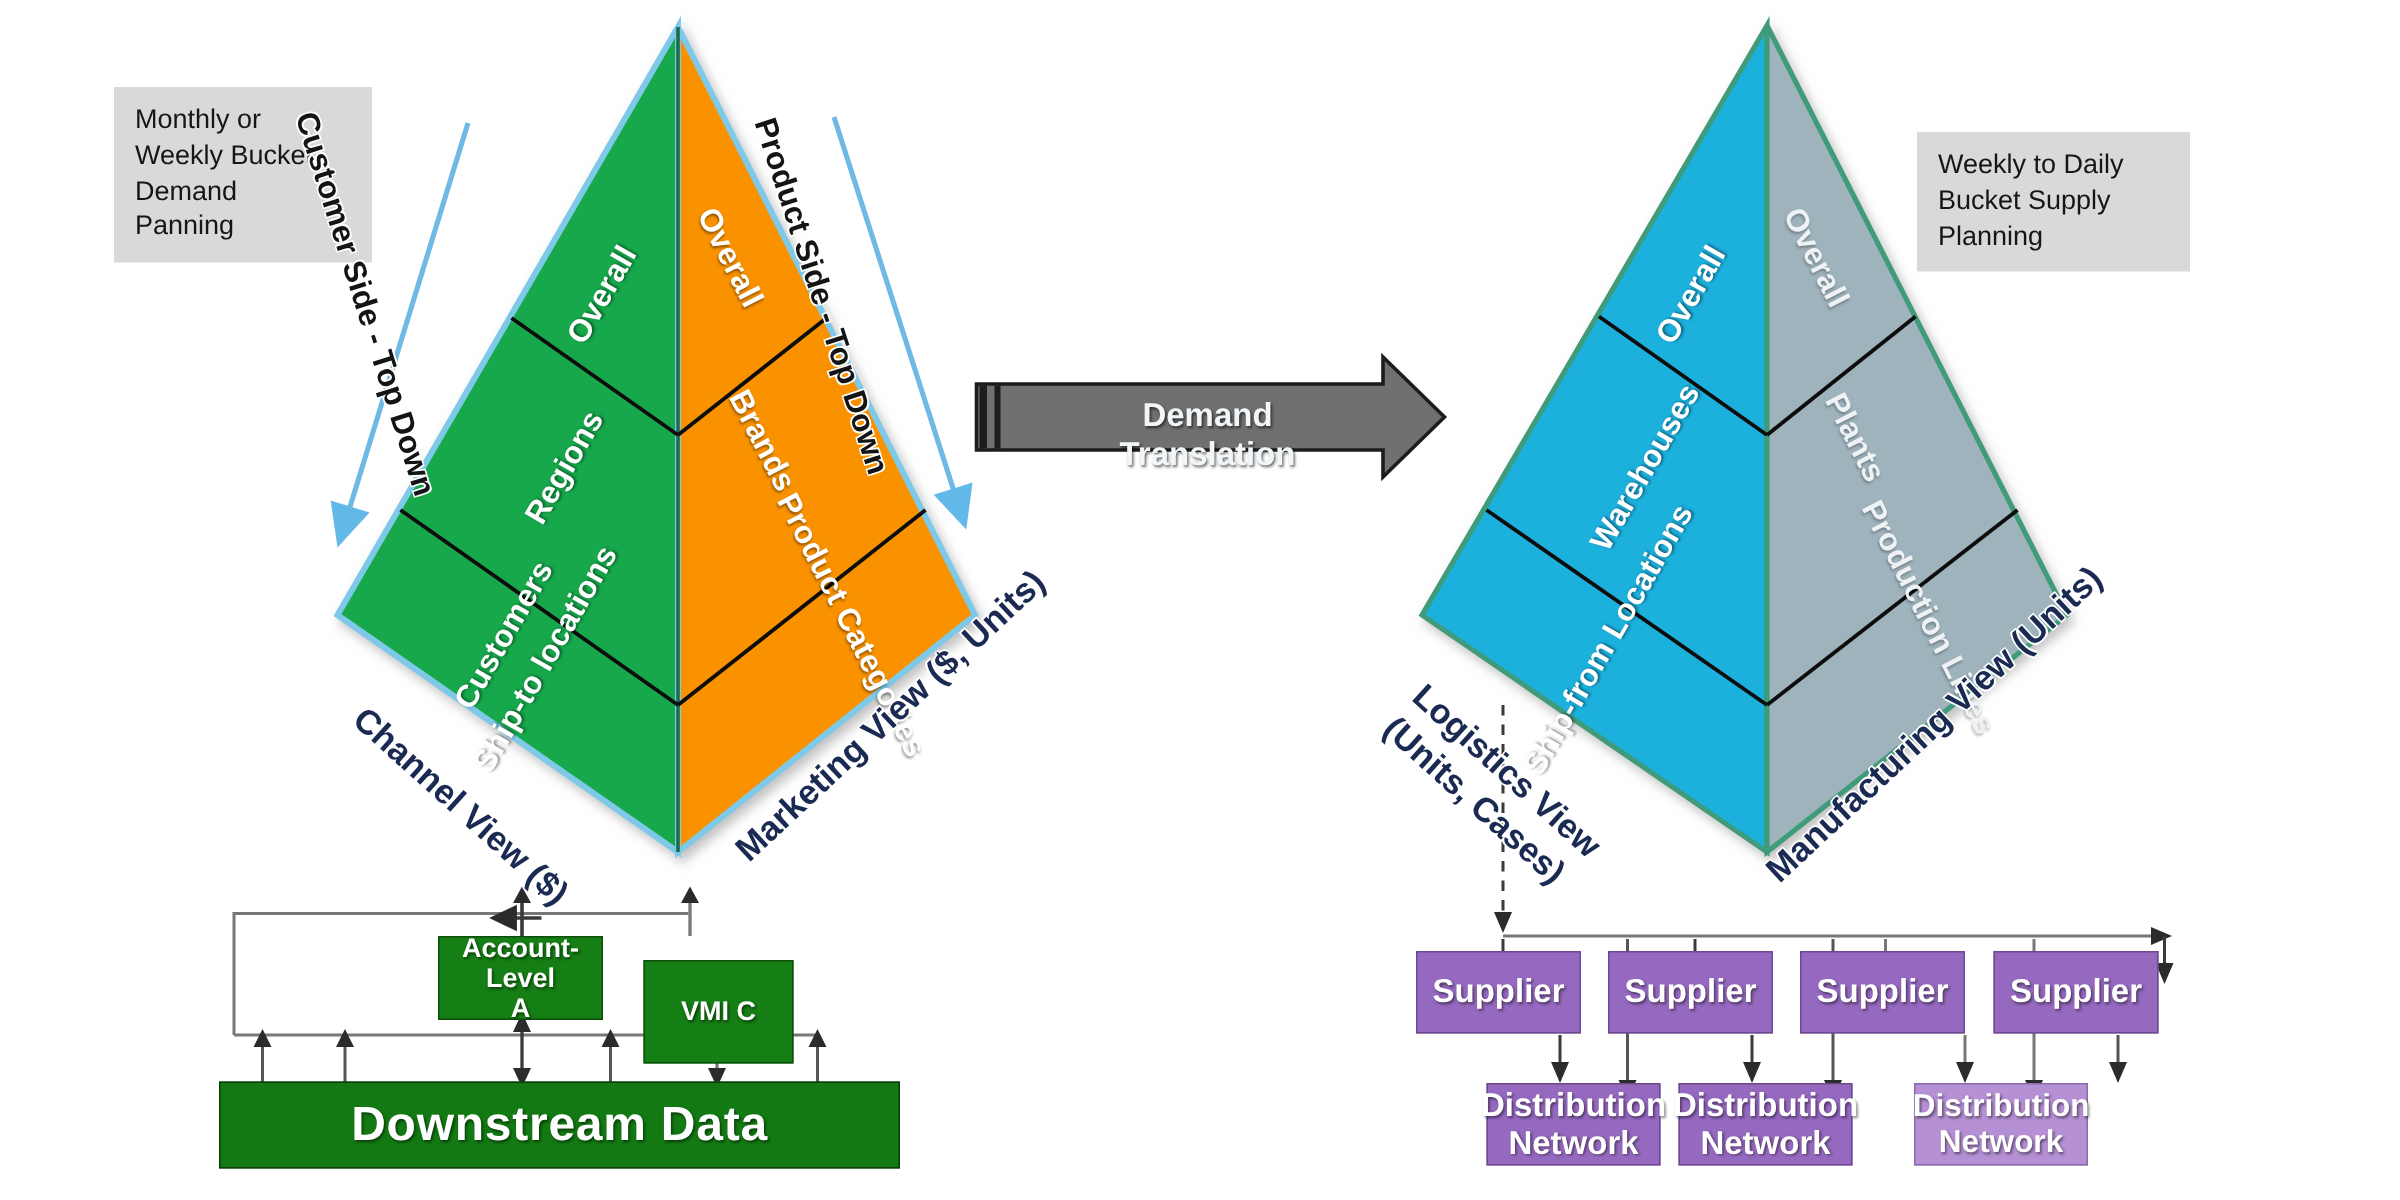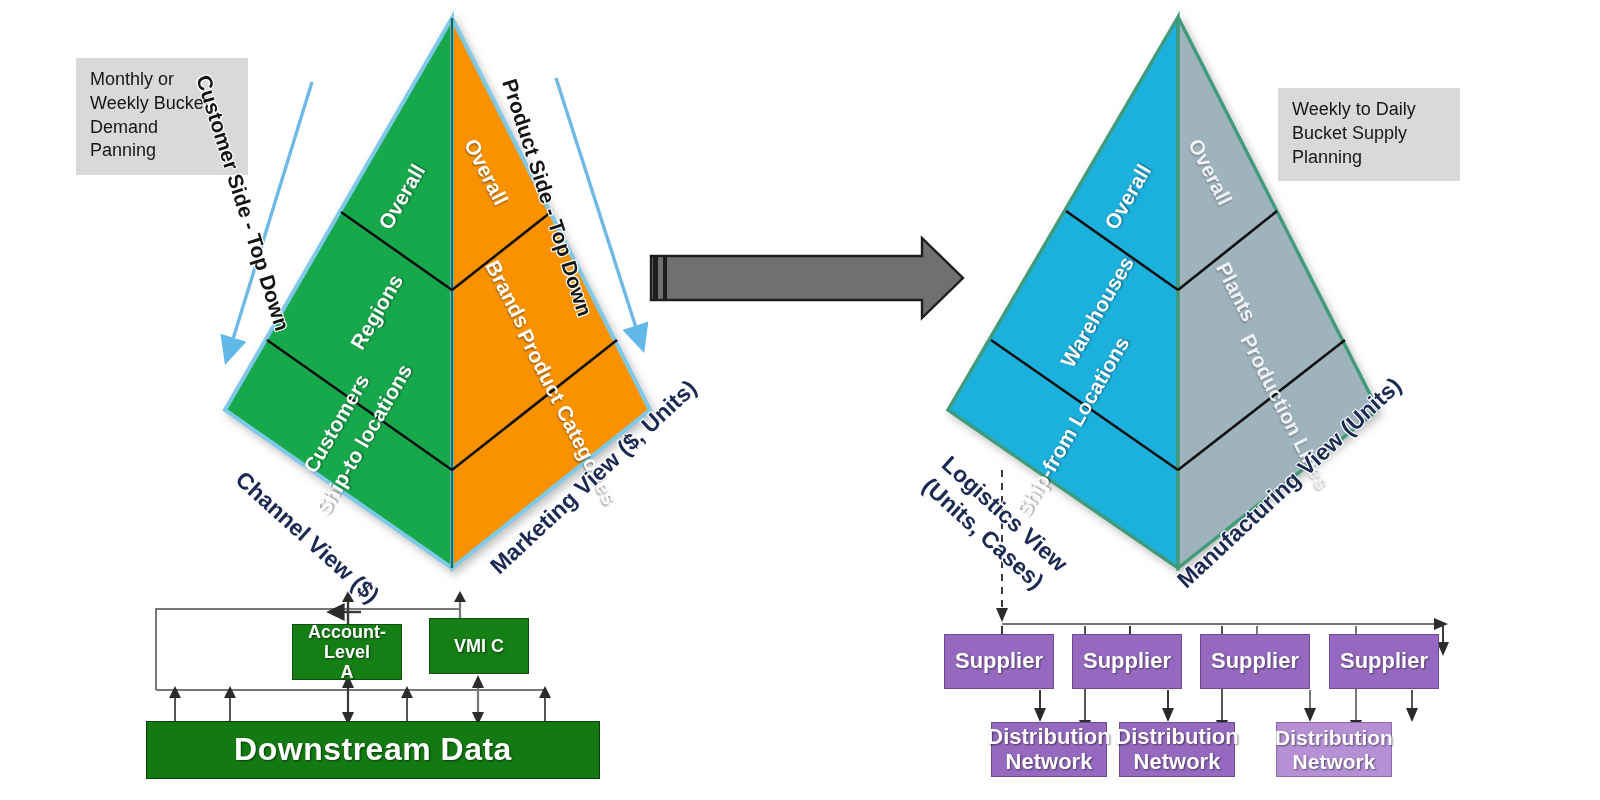--- a/index.html
+++ b/index.html
@@ -208,20 +208,21 @@
   <div class="note" id="note-left">Monthly or
 Weekly Bucket
 Demand
 Panning</div>
 
   <div class="note" id="note-right">Weekly to Daily
 Bucket Supply
 Planning</div>
 
 
+  <div id="dt-label">Demand Translation</div>
 
   <div class="sidecap" style="left:214px;top:72px;transform:rotate(72.5deg);">Customer Side - Top Down</div>
 
   <div class="sidecap" style="left:520px;top:76px;transform:rotate(72deg);">Product Side - Top Down</div>
 
   <div class="tier" style="left:352px;top:185px;width:100px;font-size:21px;transform:rotate(-60deg);">Overall</div>
   <div class="tier" style="left:322px;top:300px;width:110px;font-size:21px;transform:rotate(-60deg);">Regions</div>
   <div class="tier" style="left:255px;top:400px;width:190px;font-size:21px;line-height:1.5;transform:rotate(-60deg);">Customers
 Ship-to locations</div>
 
@@ -242,21 +243,21 @@
   <div class="tier dim" style="left:1185px;top:400px;width:200px;font-size:21px;transform:rotate(63deg);">Production  Lines</div>
 
   <div class="viewlab" style="left:955px;top:450px;font-size:23px;line-height:1.25;transform:rotate(42deg);">Logistics View
 (Units, Cases)</div>
 
   <div class="viewlab" style="left:1172px;top:574px;font-size:23px;transform:rotate(-43deg);">Manufacturing View  (Units)</div>
 
   <div class="box green" style="left:292px;top:624px;width:110px;height:56px;">Account-Level
 A</div>
 
-  <div class="box green" style="left:429px;top:618px;width:100px;height:56px;">VMI C</div>
+  <div class="box green" style="left:429px;top:640px;width:100px;height:69px;">VMI C</div>
 
   <div class="box bigbar" style="left:146px;top:721px;width:454px;height:58px;">Downstream Data</div>
 
   <div class="box purple" style="left:944px;top:634px;width:110px;height:55px;">Supplier</div>
   <div class="box purple" style="left:1072px;top:634px;width:110px;height:55px;">Supplier</div>
   <div class="box purple" style="left:1200px;top:634px;width:110px;height:55px;">Supplier</div>
   <div class="box purple" style="left:1329px;top:634px;width:110px;height:55px;">Supplier</div>
 
   <div class="box purple" style="left:991px;top:722px;width:116px;height:55px;">Distribution
 Network</div>

